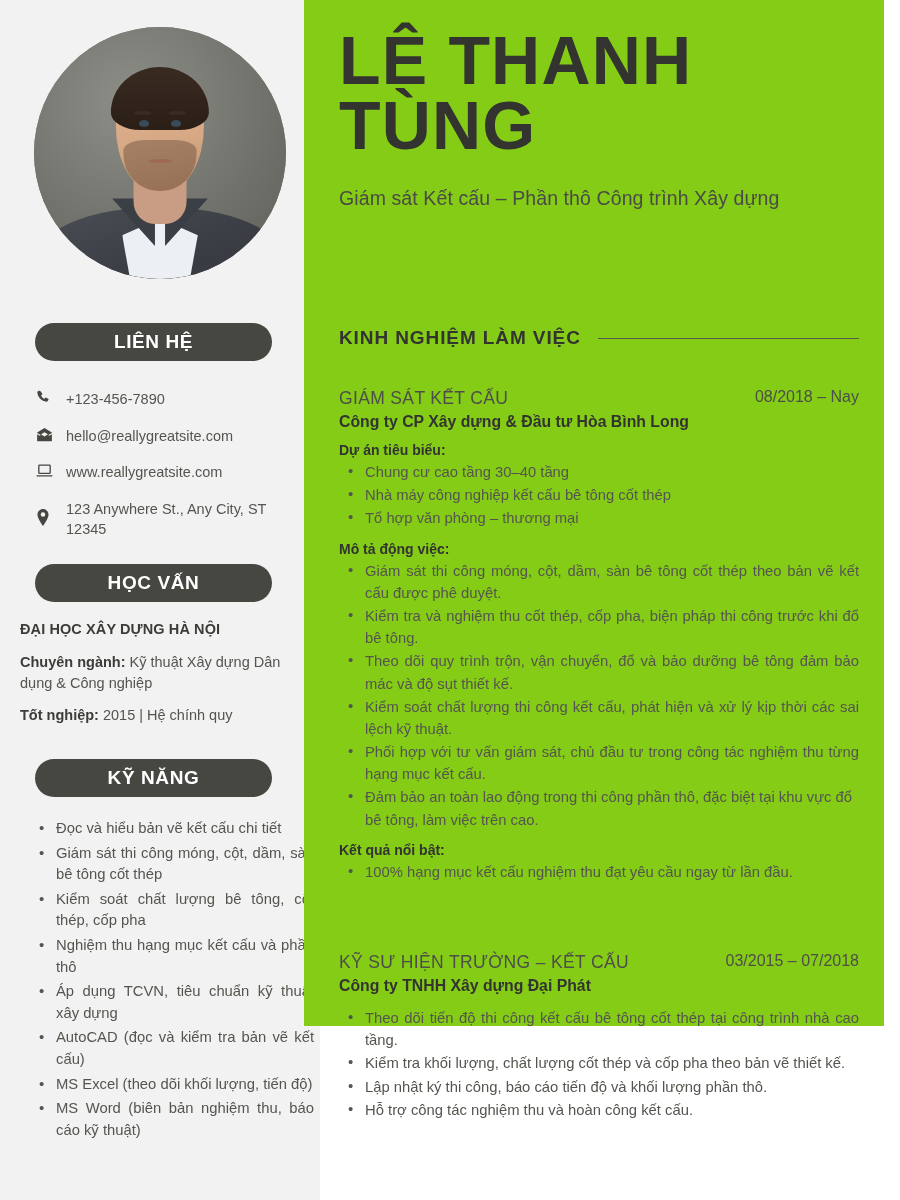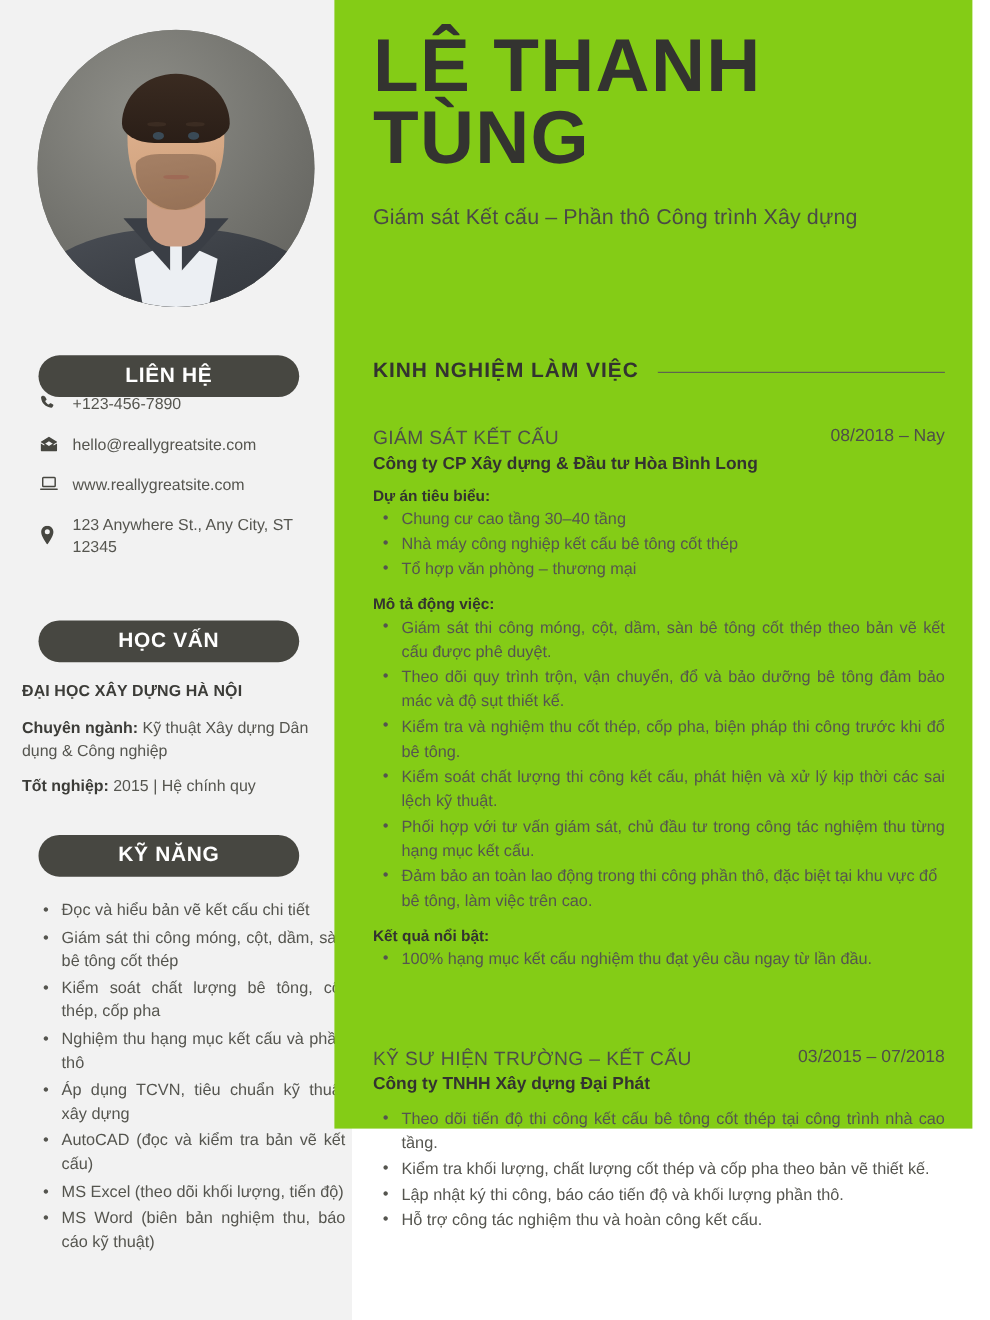--- a/index.html
+++ b/index.html
@@ -161,21 +161,21 @@
     justify-content: center;
   }
   #pill-contact  { top: 323px; }
   #pill-education{ top: 564px; }
   #pill-skills   { top: 759px; }
 
   
   .contact-list {
     position: absolute;
     left: 36px;
-    top: 358px;
+    top: 389px;
     width: 272px;
   }
   .contact-row {
     display: flex;
     align-items: flex-start;
     margin-bottom: 16px;
     color: #55554f;
     font-size: 14.5px;
     line-height: 1.42;
   }
@@ -468,22 +468,22 @@
       <div class="exp-subhead">Dự án tiêu biểu:</div>
       <ul class="exp-ul" id="job0-projects">
           <li>Chung cư cao tầng 30–40 tầng</li>
           <li>Nhà máy công nghiệp kết cấu bê tông cốt thép</li>
           <li>Tổ hợp văn phòng – thương mại</li>
         </ul>
 
       <div class="exp-subhead">Mô tả động việc:</div>
       <ul class="exp-ul" id="job0-duties">
           <li>Giám sát thi công móng, cột, dầm, sàn bê tông cốt thép theo bản vẽ kết cấu được phê duyệt.</li>
+          <li>Kiểm tra và nghiệm thu cốt thép, cốp pha, biện pháp thi công trước khi đổ bê tông.</li>
           <li>Theo dõi quy trình trộn, vận chuyển, đổ và bảo dưỡng bê tông đảm bảo mác và độ sụt thiết kế.</li>
-          <li>Kiểm tra và nghiệm thu cốt thép, cốp pha, biện pháp thi công trước khi đổ bê tông.</li>
           <li>Kiểm soát chất lượng thi công kết cấu, phát hiện và xử lý kịp thời các sai lệch kỹ thuật.</li>
           <li>Phối hợp với tư vấn giám sát, chủ đầu tư trong công tác nghiệm thu từng hạng mục kết cấu.</li>
           <li>Đảm bảo an toàn lao động trong thi công phần thô, đặc biệt tại khu vực đổ bê tông, làm việc trên cao.</li>
         </ul>
 
       <div class="exp-subhead">Kết quả nổi bật:</div>
       <ul class="exp-ul" id="job0-results">
           <li>100% hạng mục kết cấu nghiệm thu đạt yêu cầu ngay từ lần đầu.</li>
         </ul>
     </section>

